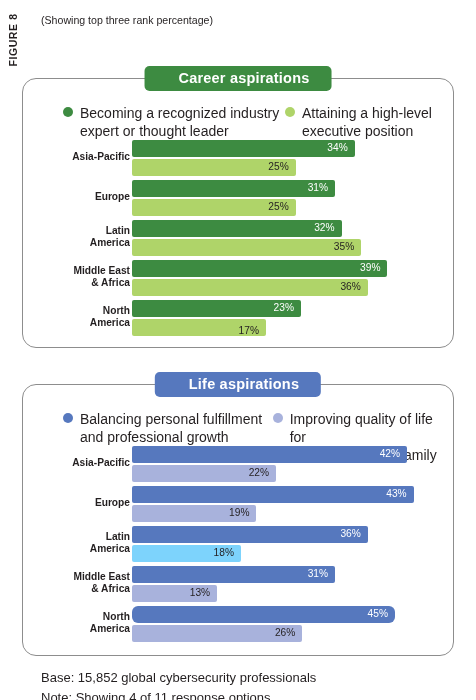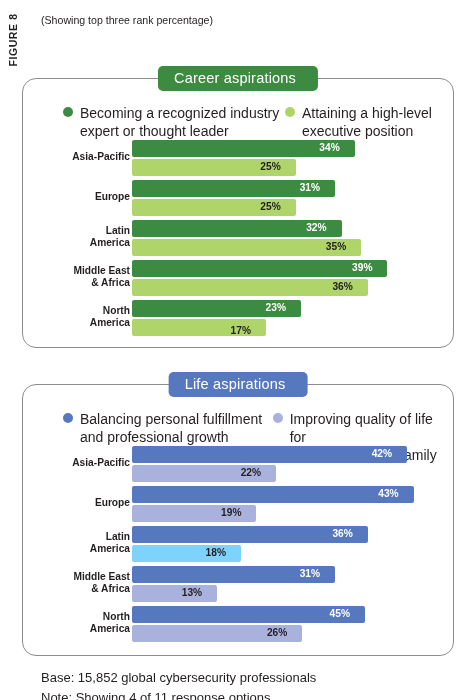--- a/index.html
+++ b/index.html
@@ -70,25 +70,25 @@
     background: #ffffff;
   }
   #panel-career { top: 78px; height: 270px; }
   #panel-life   { top: 384px; height: 272px; }
 
   .panel-title {
     position: absolute;
     top: -13px;
     left: 50%;
     transform: translateX(-50%);
-    padding: 3px 22px 4px 16px;
+    padding: 3px 22px 4px 34px;
     border-radius: 5px;
     color: #ffffff;
     font-size: 14.5px;
-    font-weight: normal;
+    font-weight: bold;
     letter-spacing: 0.2px;
     white-space: nowrap;
     line-height: 1.25;
   }
   #panel-career .panel-title { background: #3d8b41; }
   #panel-life   .panel-title { background: #5678be; }
 
   
   .legend {
     position: absolute;
@@ -153,22 +153,22 @@
     position: relative;
     height: 17px;
     border-radius: 2px;
     display: flex;
     align-items: center;
     justify-content: flex-end;
   }
   .bar + .bar { margin-top: 2px; }
   .bar .val {
     font-size: 10.2px;
-    font-weight: bold;
-    padding-right: 15px;
+    font-weight: normal;
+    padding-right: 7px;
     line-height: 1;
   }
   .bar.primary .val { color: #ffffff; }
   .bar.secondary .val { color: #231f20; }
 
   
   #footer {
     position: absolute;
     left: 41px;
     top: 668px;
@@ -323,21 +323,21 @@
           </div>
           <div class="bar secondary" style="background: rgb(168, 178, 220); width: 85.15px;">
             <span class="val">13%</span>
           </div>
         </div>
       </div>
       <div class="row">
         <div class="row-label">North
 America</div>
         <div class="bars">
-          <div class="bar primary" style="background: rgb(86, 120, 190); width: 233px;">
+          <div class="bar primary" style="background: rgb(86, 120, 190); width: 263px; border-radius: 6px;">
             <span class="val">45%</span>
           </div>
           <div class="bar secondary" style="background: rgb(168, 178, 220); width: 170.3px;">
             <span class="val">26%</span>
           </div>
         </div>
       </div>
     </div>
 </div>
 

